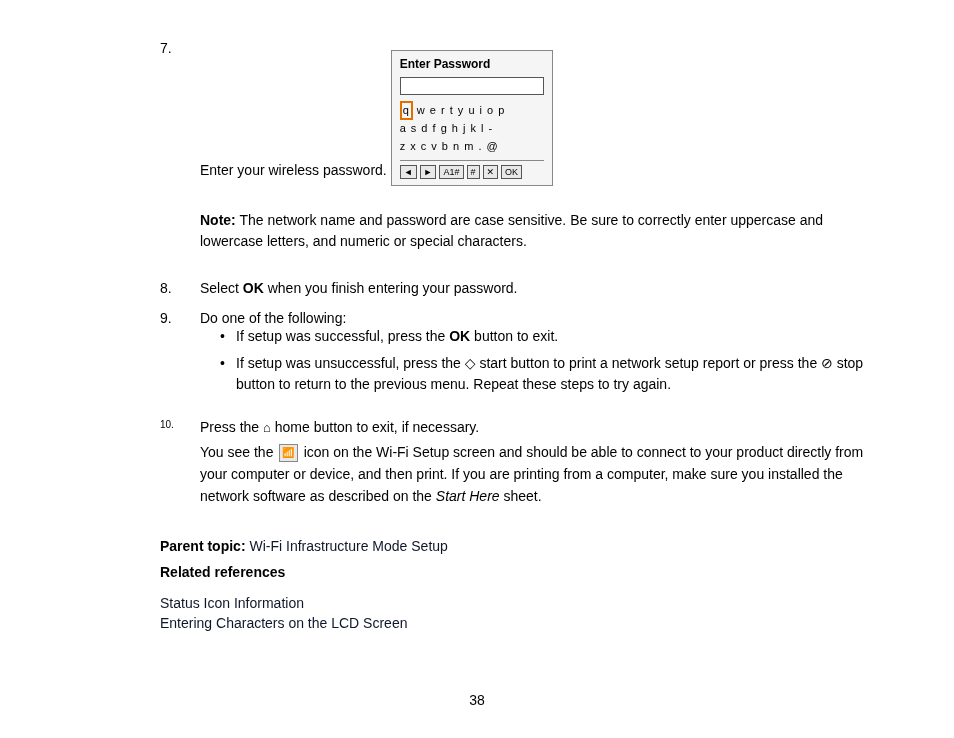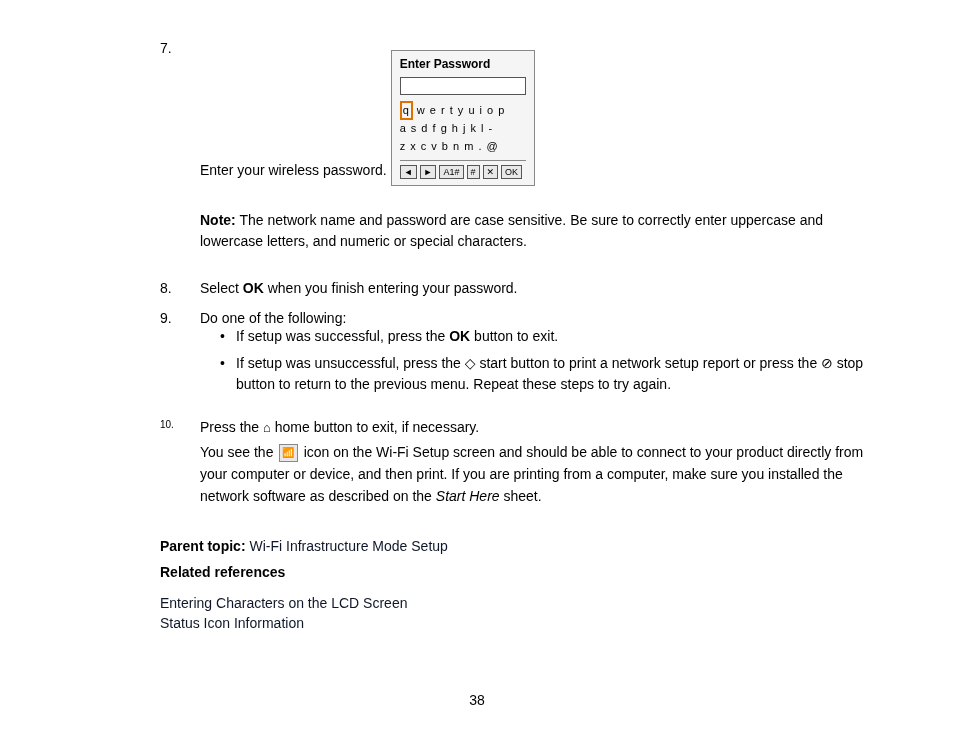--- a/index.html
+++ b/index.html
@@ -28,21 +28,21 @@
     }
     .step-content {
       flex: 1;
     }
     .keyboard-box {
       border: 1px solid #888;
       display: inline-block;
       padding: 6px 8px;
       margin: 10px 0 16px 0;
       background: #f5f5f5;
-      width: 144px;
+      width: 162px;
     }
     .keyboard-title {
       font-size: 12px;
       font-weight: bold;
       margin-bottom: 6px;
       color: #000;
     }
     .keyboard-input {
       border: 1px solid #555;
       height: 18px;
@@ -231,18 +231,18 @@
     </div>
   </div>
 
   <div class="parent-topic">
     <span class="note-bold">Parent topic:</span>
     <a class="link" style="display:inline; margin-bottom:0;" href="#">Wi-Fi Infrastructure Mode Setup</a>
   </div>
 
   <div class="related-refs">
     <div class="related-title">Related references</div>
+    <a class="link" href="#">Status Icon Information</a>
     <a class="link" href="#">Entering Characters on the LCD Screen</a>
-    <a class="link" href="#">Status Icon Information</a>
   </div>
 
   <div class="page-num">38</div>
 </div>
 
 </body></html>

